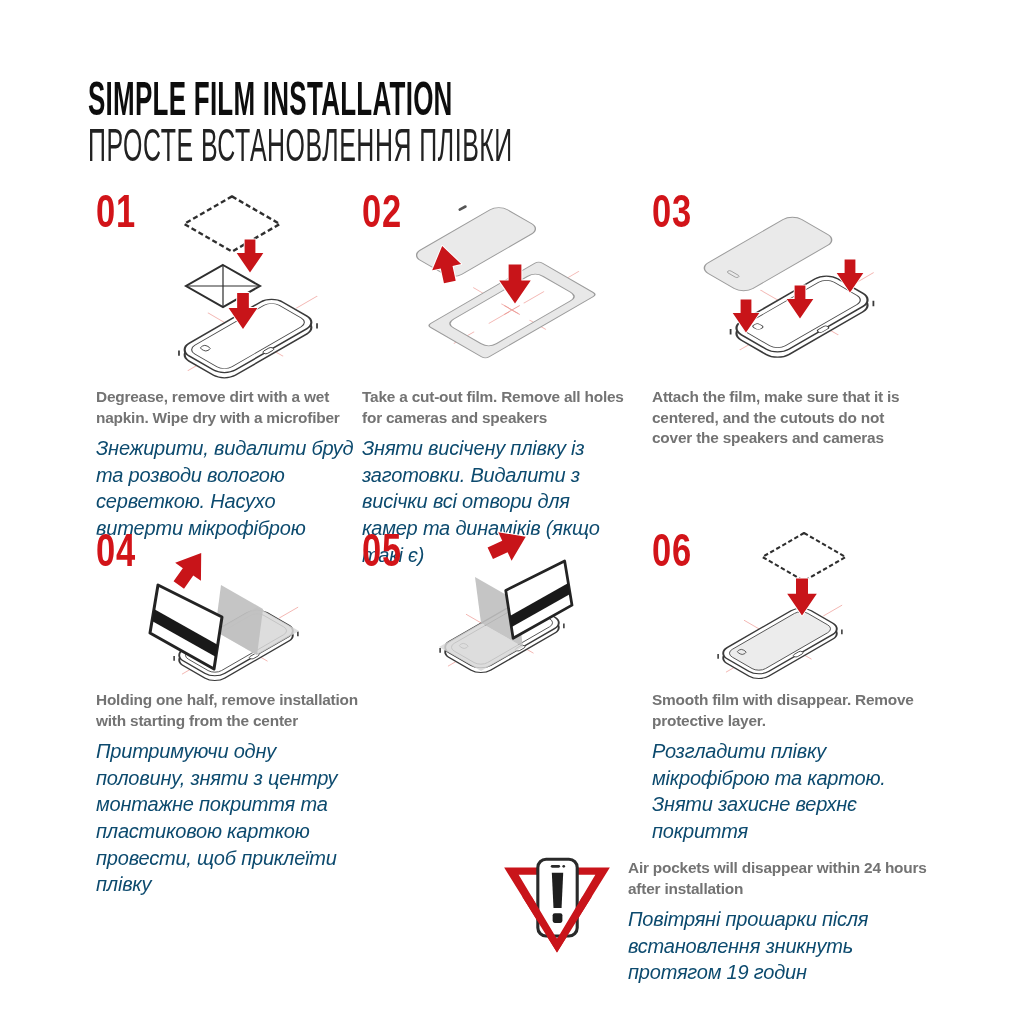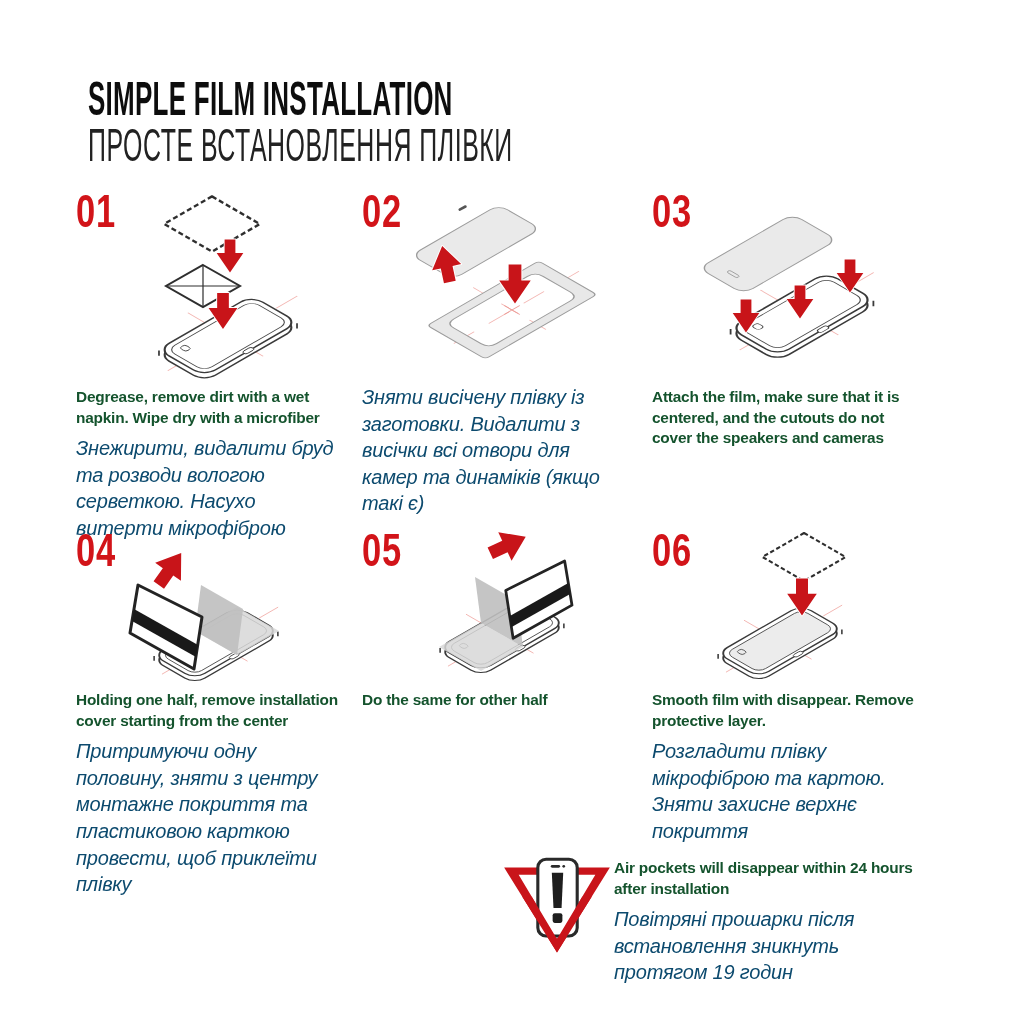--- a/index.html
+++ b/index.html
@@ -14,32 +14,32 @@
     transform:scaleX(.53);transform-origin:left top;
   }
   .h-ua{
     position:absolute;left:88px;top:121px;font-size:47px;line-height:1;
     font-weight:400;color:#222;white-space:nowrap;letter-spacing:1px;
     transform:scaleX(.53);transform-origin:left top;
   }
   
   .step{position:absolute;width:262px}
   .step.r1{top:188px}.step.r2{top:527px}
-  .c1{left:76px}.c2{left:362px}.c3{left:652px}
+  .c1{left:96px}.c2{left:362px}.c3{left:652px}
   .num{
     position:absolute;left:0;top:0;font-size:46px;line-height:1;font-weight:bold;
     color:#d21419;letter-spacing:1px;transform:scaleX(.75);transform-origin:left top;
   }
   .art{display:block;margin-top:4px;overflow:visible}
-  .en{font-size:15.4px;font-weight:bold;line-height:1.34;letter-spacing:-.2px;margin:3px 0 7px;color:#14532d}
+  .en{font-size:15.4px;font-weight:bold;line-height:1.34;letter-spacing:-.2px;margin:3px 0 7px;color:#737373}
   .ua{font-size:20px;font-style:italic;line-height:1.33;letter-spacing:-.2px;color:#0c4a6e}
   
   .note{position:absolute;left:500px;top:851px;display:flex;align-items:flex-start}
   .note-icon{width:114px;flex:none;overflow:visible}
-  .note-text{width:318px;padding-top:4px}
+  .note-text{margin-left:14px;width:318px;padding-top:4px}
   svg{overflow:visible}
   .defs{position:absolute;width:0;height:0;overflow:hidden}
 </style>
 </head>
 <body>
 
 <svg class="defs" aria-hidden="true">
   <defs>
 
     <g id="ph">
@@ -117,20 +117,21 @@
 <div class="step r1 c2">
   <div class="num">02</div>
   <svg class="art" width="262" height="192">
     <use href="#gd" transform="translate(150,118) scale(.56)"></use>
     <use href="#sht" transform="translate(150,118) scale(.56)"></use>
     <use href="#flm" transform="translate(114,50) scale(.56)"></use>
     <rect x="96" y="15" width="9" height="2.6" rx="1.2" transform="rotate(-28 100 16)" fill="#555"></rect>
     <use href="#arw" transform="translate(84,72) rotate(168) scale(.8)"></use>
     <use href="#arw" transform="translate(153,92) scale(.85)"></use>
   </svg>
+  <div class="en">Take a cut-out film. Remove all holes for cameras and speakers</div>
   <div class="ua">Зняти висічену плівку із заготовки. Видалити з висічки всі отвори для камер та динаміків (якщо такі є)</div>
 </div>
 
 <div class="step r1 c3">
   <div class="num">03</div>
   <svg class="art" width="262" height="192">
     <use href="#gd" transform="translate(150,122) scale(.6)"></use>
     <use href="#ph" transform="translate(150,122) scale(.6)"></use>
     <use href="#flm" transform="translate(116,62) scale(.6)"></use>
     <use href="#arw" transform="translate(94,124) scale(.72)"></use>
@@ -143,35 +144,34 @@
 <div class="step r2 c1">
   <div class="num">04</div>
   <svg class="art" width="262" height="156">
     <use href="#gd" transform="translate(140,112) scale(.52)"></use>
     <use href="#ph" transform="translate(140,112) scale(.52)"></use>
     <polygon points="119,100 161,76 203,100 161,124" fill="#d7d7d7" opacity=".85"></polygon>
     <polygon points="119,100 125,54 167,78 161,124" fill="#bfbfbf" opacity=".9"></polygon>
     <use href="#crd" transform="translate(54,54)"></use>
     <use href="#arw" transform="translate(94,38) rotate(215) scale(.85)"></use>
   </svg>
-  <div class="en">Holding one half, remove installation cover starting from the center</div>
+  <div class="en">Holding one half, remove installation with starting from the center</div>
   <div class="ua">Притримуючи одну половину, зняти з центру монтажне покриття та пластиковою карткою провести, щоб приклеїти плівку</div>
 </div>
 
 <div class="step r2 c2">
   <div class="num">05</div>
   <svg class="art" width="262" height="156">
     <use href="#gd" transform="translate(140,104) scale(.52)"></use>
     <use href="#ph" transform="translate(140,104) scale(.52)"></use>
     <polygon points="161,116 119,140 77,116 119,92" fill="#d7d7d7" opacity=".85"></polygon>
     <polygon points="119,92 113,46 155,70 161,116" fill="#bfbfbf" opacity=".9"></polygon>
     <use href="#crd" transform="translate(210,30) scale(-0.92,0.92)"></use>
     <use href="#arw" transform="translate(146,14) rotate(245) scale(.85)"></use>
   </svg>
-  <div class="en">Do the same for other half</div>
 </div>
 
 <div class="step r2 c3">
   <div class="num">06</div>
   <svg class="art" width="262" height="156">
     <use href="#nap" transform="translate(152,26) scale(.8)"></use>
     <use href="#gd" transform="translate(128,110) scale(.52)"></use>
     <use href="#ph" transform="translate(128,110) scale(.52)" style="--scr:#ececec"></use>
     <use href="#arw" transform="translate(150,66) scale(.8)"></use>
   </svg>

